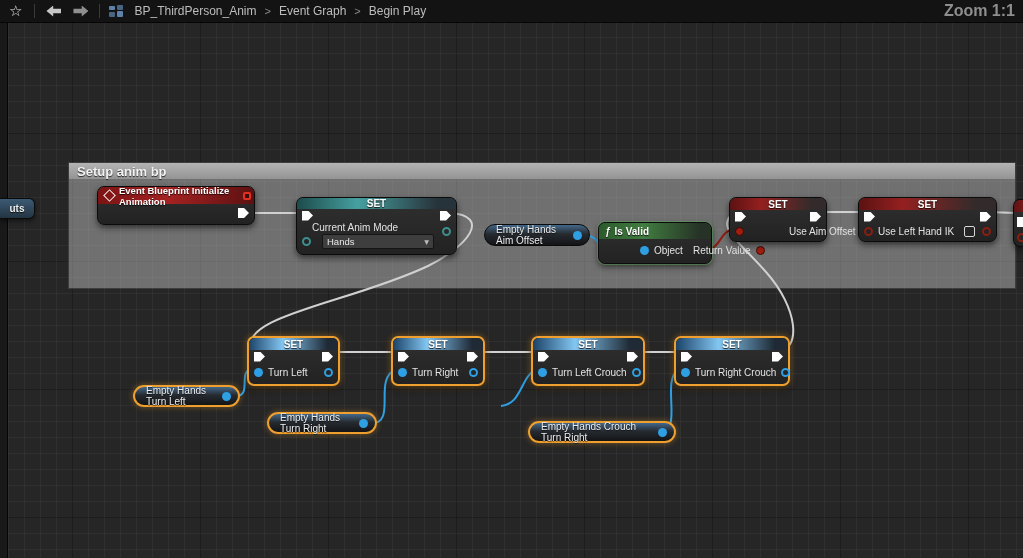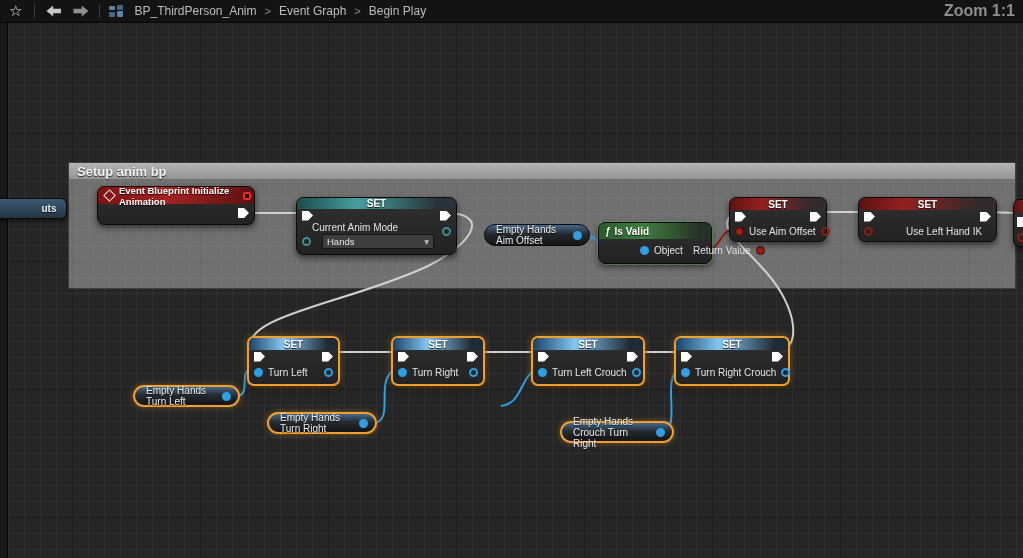--- a/index.html
+++ b/index.html
@@ -87,21 +87,21 @@
         border:1px solid #0a0a0a;display:flex;align-items:center;padding:0 7px 0 11px;
         font-size:10px;color:#ededed;text-shadow:0 1px 1px rgba(0,0,0,.7);}
   .pill.selected{border:2px solid #ef9f2e;box-shadow:0 0 6px rgba(239,159,46,.4);}
   .pill .pin{margin-left:6px;}
 
   
   .partial-left{position:absolute;left:0;top:198px;width:34px;height:19px;z-index:4;
         background:linear-gradient(90deg,#2e4burst60,#33506b);border:1px solid #0a0a0a;border-left:none;
         background:linear-gradient(180deg,#3c5a74,#243442);border-radius:0 6px 6px 0;
         display:flex;align-items:center;justify-content:center;color:#eee;font-size:10px;font-weight:bold;
-        text-shadow:0 1px 1px rgba(0,0,0,.8);box-shadow:0 2px 4px rgba(0,0,0,.5);padding-left:32px;}
+        text-shadow:0 1px 1px rgba(0,0,0,.8);box-shadow:0 2px 4px rgba(0,0,0,.5);}
   .partial-right{position:absolute;left:1013px;top:199px;width:11px;height:46px;z-index:4;
         background:linear-gradient(180deg,#303030,#222);border:1px solid #0b0b0b;border-right:none;
         border-radius:7px 0 0 7px;box-shadow:0 3px 6px rgba(0,0,0,.55);}
   .partial-right .hdr{height:12px;border-radius:6px 0 0 0;background:linear-gradient(90deg,#5c1212,#7c1a1a);}
   .partial-right .execpin{position:absolute;left:3px;top:17px;}
   .partial-right .pin{position:absolute;left:3px;top:33px;}
 </style>
 </head>
 <body>
 
@@ -198,35 +198,35 @@
       <span class="pin f-red"></span>
     </div>
   </div>
 
   <div class="node" style="left:729px;top:197px;width:96px;height:43px;">
     <div class="nheader red" style="height:12px;font-size:10px;">SET</div>
     <div class="execrow">
       <span class="execpin"></span>
       <span class="execpin"></span>
     </div>
-    <div class="pinrow" style="height:16px;">
+    <div class="pinrow" style="height:16px;gap:40px;">
       <span class="pin f-red"></span>
       <span class="plabel">Use Aim Offset</span>
       <span class="spacer"></span>
       <span class="pin h-red"></span>
     </div>
   </div>
 
   <div class="node" style="left:858px;top:197px;width:137px;height:43px;">
     <div class="nheader red" style="height:12px;font-size:10px;">SET</div>
     <div class="execrow">
       <span class="execpin"></span>
       <span class="execpin"></span>
     </div>
-    <div class="pinrow" style="height:16px;gap:28px;">
+    <div class="pinrow" style="height:16px;">
       <span class="pin h-red"></span>
       <span class="plabel">Use Left Hand IK</span>
       <span class="checkbox"></span>
       <span class="spacer"></span>
       <span class="pin h-red"></span>
     </div>
   </div>
 
   <div class="node selected" style="left:247px;top:336px;width:89px;height:46px;">
     <div class="nheader blue" style="height:12px;font-size:10px;">SET</div>
@@ -285,21 +285,21 @@
   </div>
 
   <div class="pill selected" style="left:133px;top:385px;width:107px;">
     <span>Empty Hands Turn Left</span>
     <span class="pin f-blue"></span>
   </div>
   <div class="pill selected" style="left:267px;top:412px;width:110px;">
     <span>Empty Hands Turn Right</span>
     <span class="pin f-blue"></span>
   </div>
-  <div class="pill selected" style="left:528px;top:421px;width:114px;margin-left:32px;">
+  <div class="pill selected" style="left:528px;top:421px;width:148px;">
     <span>Empty Hands Crouch Turn Right</span>
     <span class="pin f-blue"></span>
   </div>
 
   <div class="partial-left">
     <span>uts</span>
   </div>
   <div class="partial-right">
     <div class="hdr"></div>
     <span class="execpin"></span>

